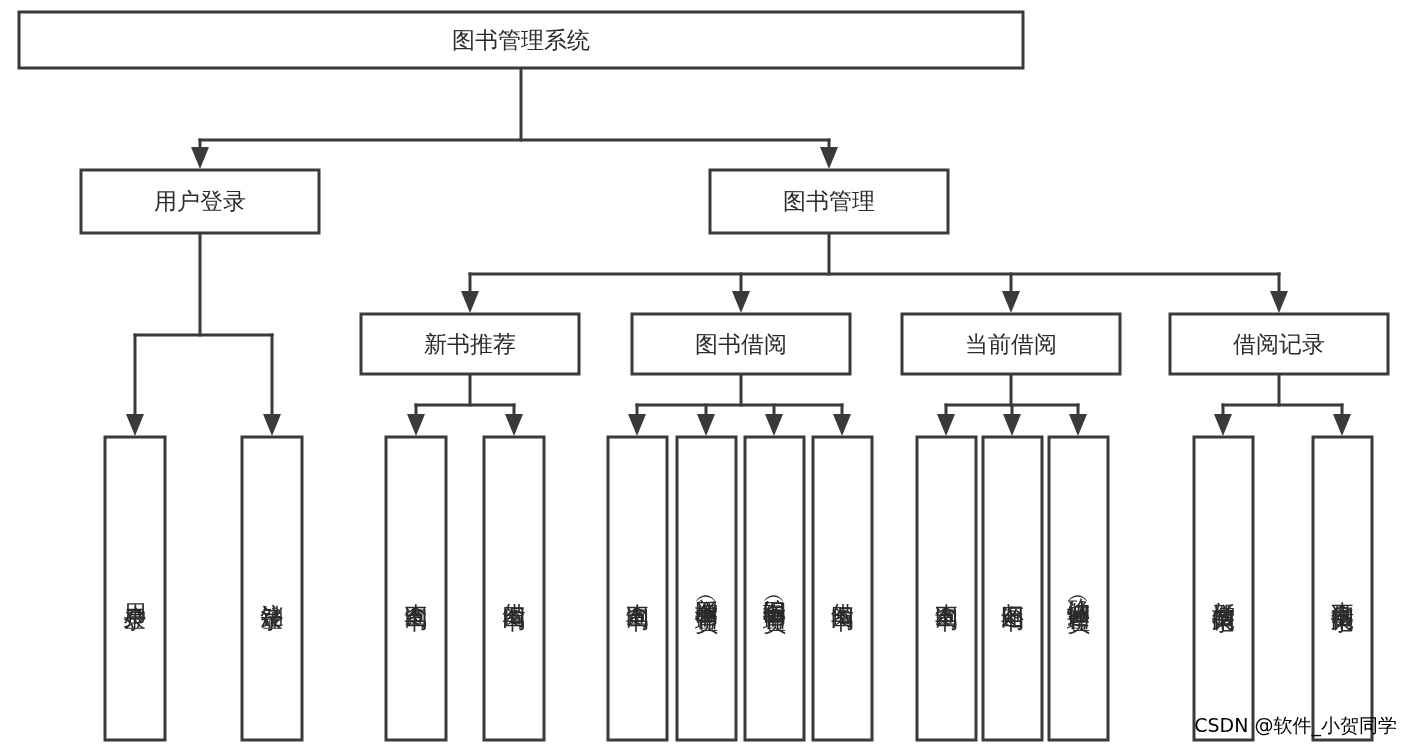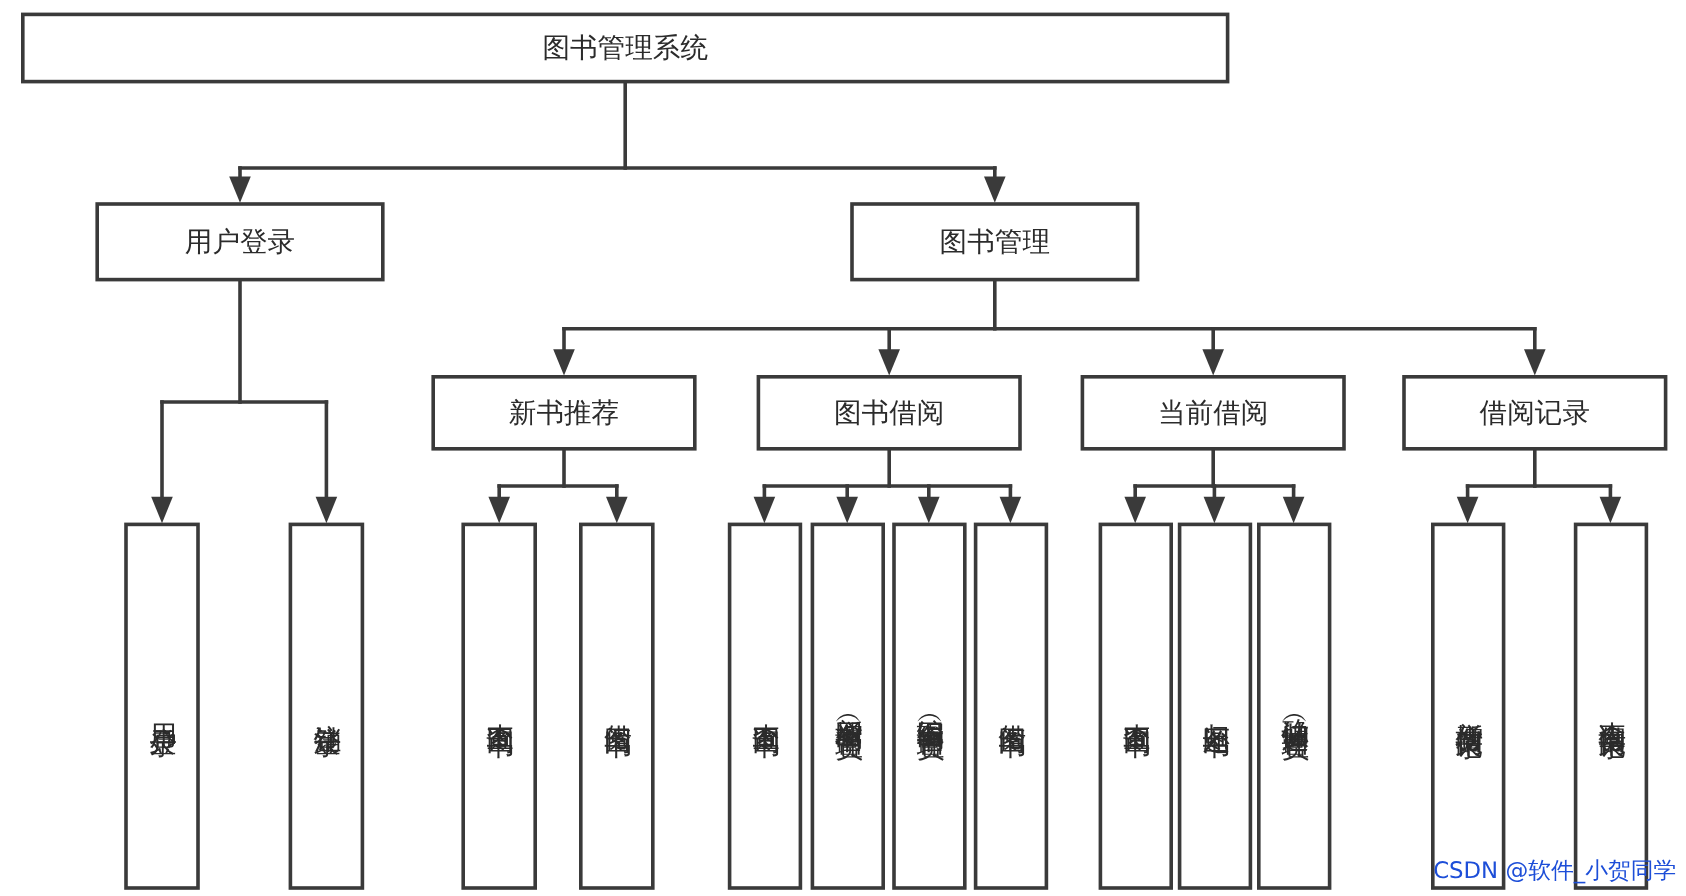--- a/index.html
+++ b/index.html
@@ -60,21 +60,21 @@
     white-space: nowrap;
     pointer-events: none;
     line-height: 1;
   }
   .watermark {
     position: absolute;
     right: 8px;
     bottom: 8px;
     font-family: "DejaVu Sans", "Liberation Sans", sans-serif;
     font-size: 19px;
-    color: #1d4ed8;
+    color: #000000;
     white-space: nowrap;
   }
 </style>
 </head>
 <body>
 
 <div id="stage">
   <svg id="diagram-svg" viewBox="0 0 1405 747" xmlns="http://www.w3.org/2000/svg">
     <g id="connector-layer">
         <g>

